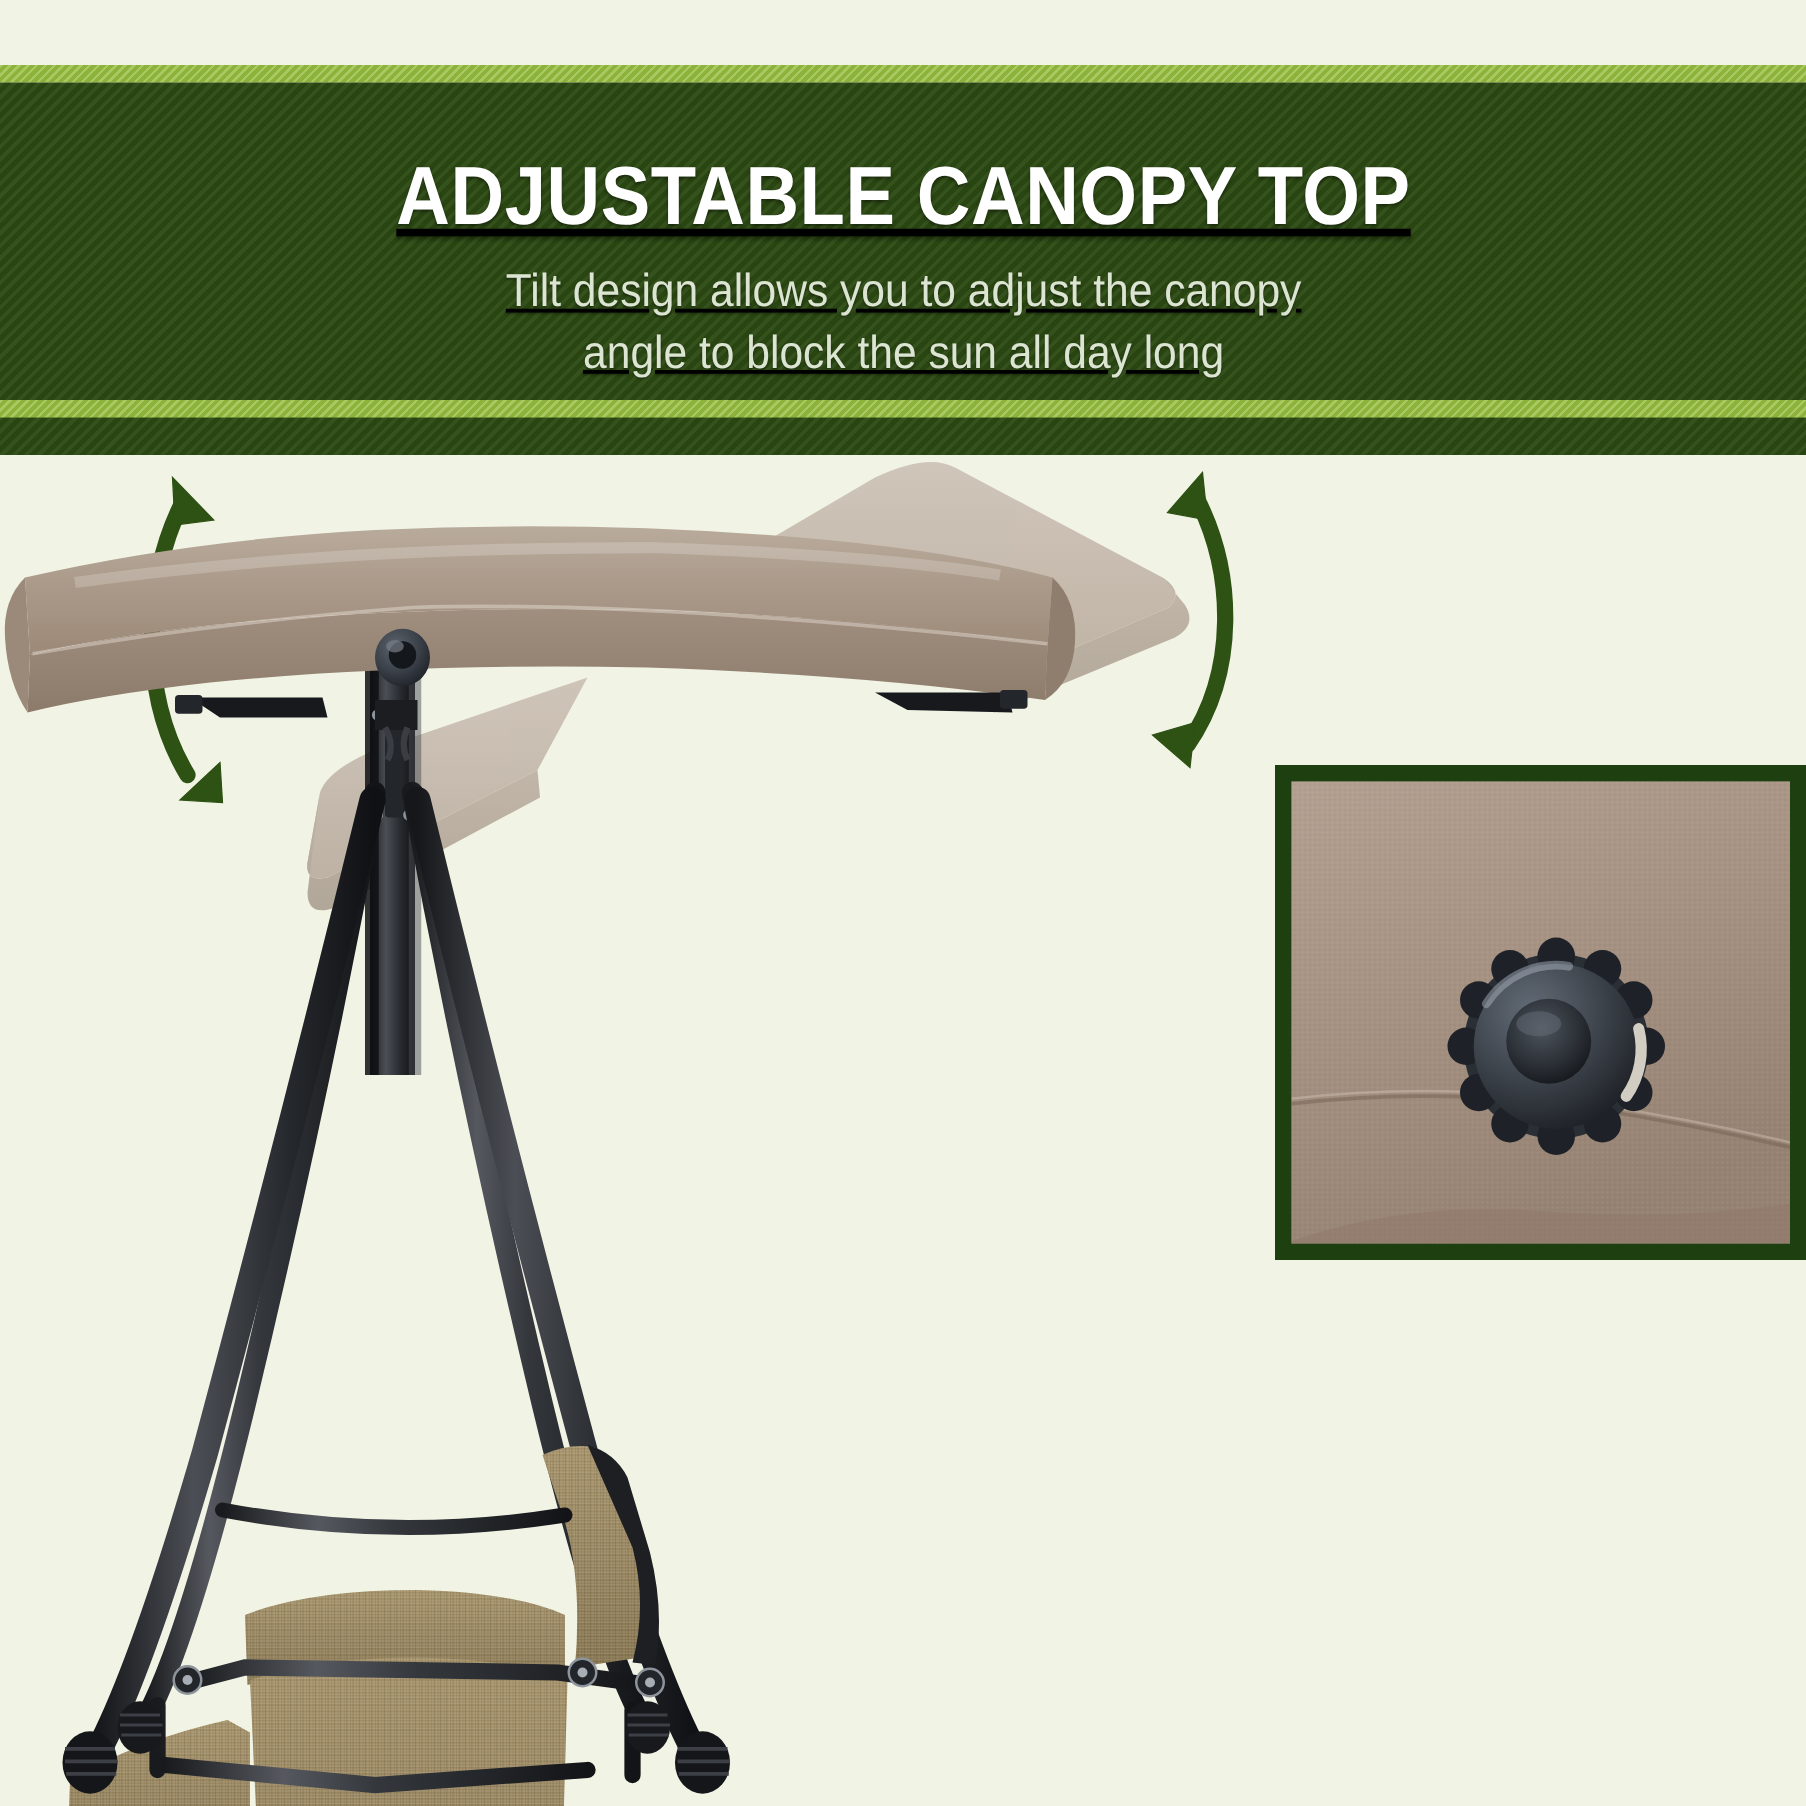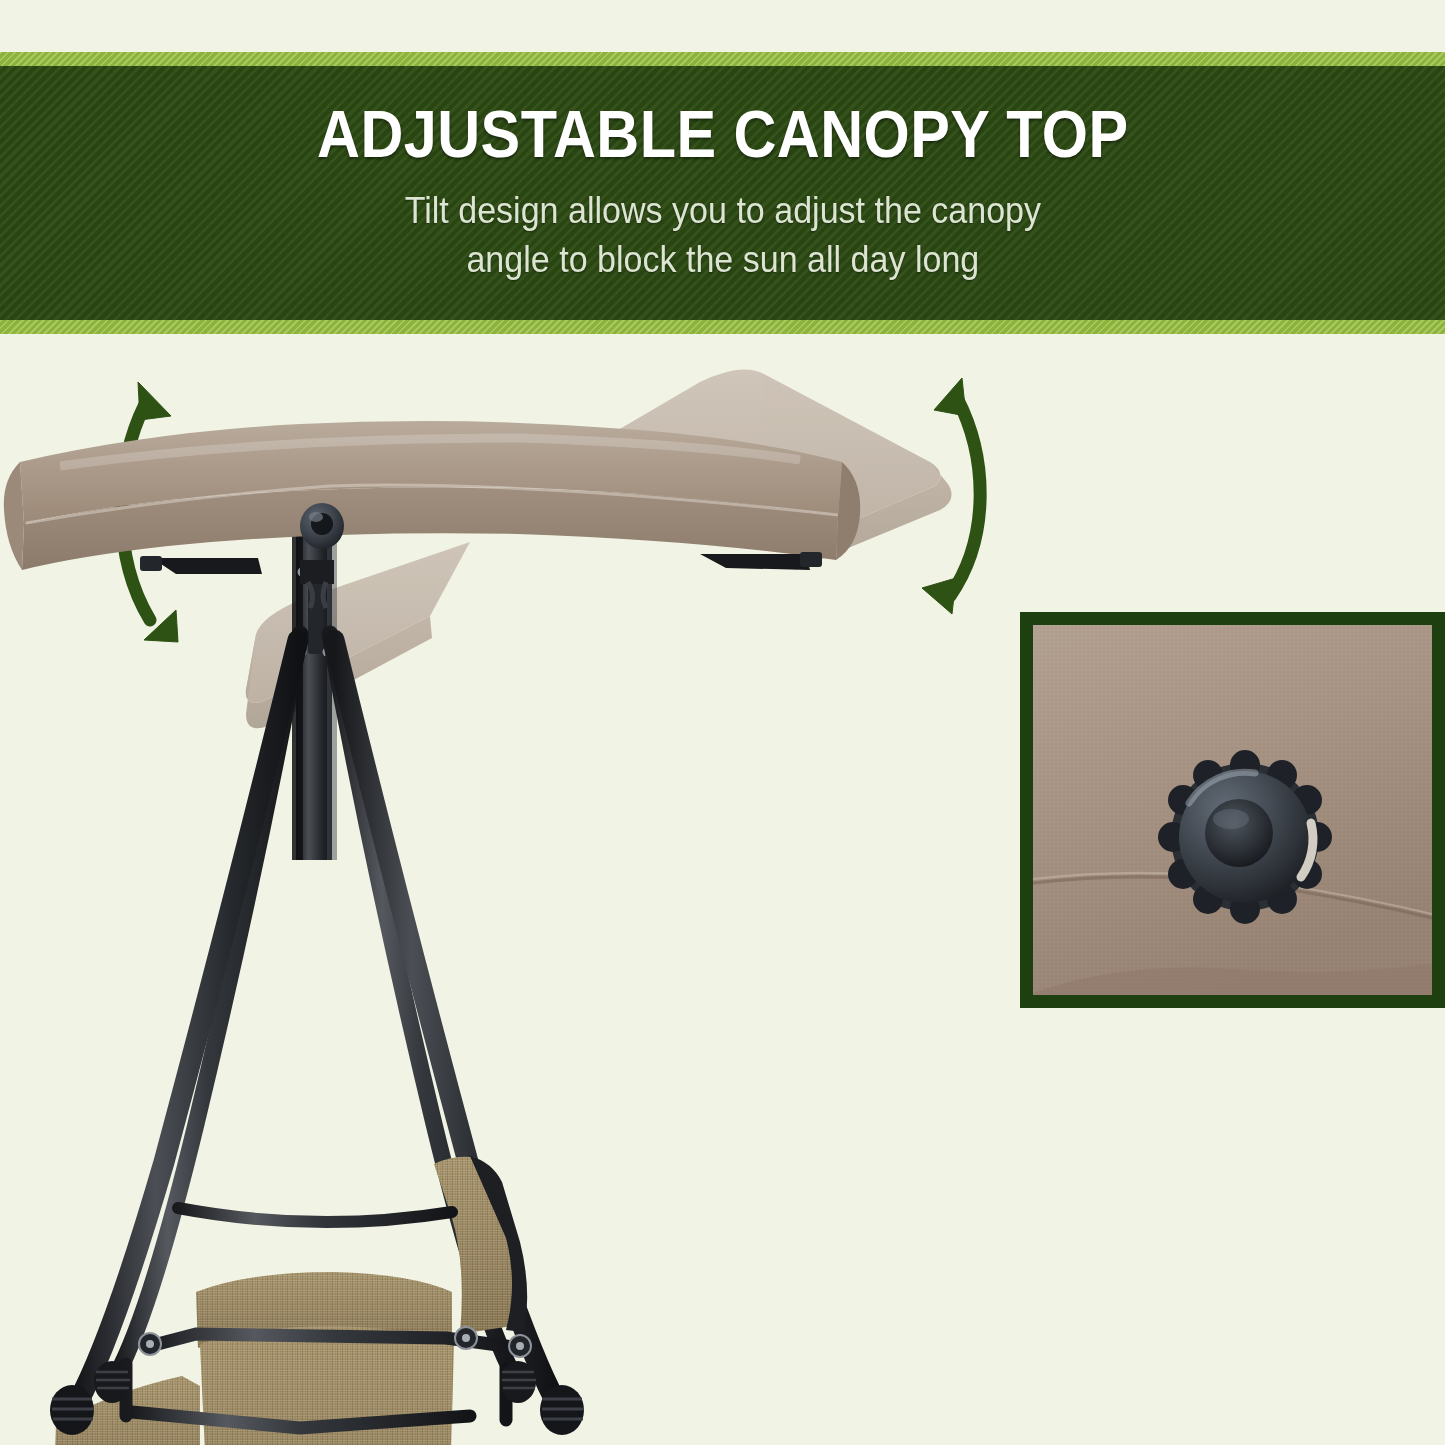--- a/index.html
+++ b/index.html
@@ -16,27 +16,27 @@
     position:absolute;left:0;width:100%;height:14px;
     background:
       repeating-linear-gradient(135deg,
         rgba(255,255,255,.18) 0px, rgba(255,255,255,.18) 2px,
         rgba(0,0,0,.05) 2px, rgba(0,0,0,.05) 5px),
       #95BC3E;
   }
   .banner .edge.top{top:0;}
   .banner .edge.bot{bottom:0;}
   .banner .body{
-    position:absolute;left:0;top:14px;width:100%;height:254px;
+    position:absolute;left:0;top:14px;width:100%;height:298px;
     background:
       repeating-linear-gradient(135deg,
         rgba(255,255,255,.045) 0px, rgba(255,255,255,.045) 3px,
         rgba(0,0,0,.07) 3px, rgba(0,0,0,.07) 7px),
       #2C4A13;
-    display:flex;flex-direction:column;align-items:center;justify-content:center;
+    display:flex;flex-direction:column;align-items:center;justify-content:center;text-decoration:underline;
   }
   .banner-title{
     color:#FFFFFF;font-weight:700;font-size:66px;line-height:1;
     letter-spacing:.5px;text-align:center;
     transform:scaleX(.90);transform-origin:center;
     text-shadow:0 2px 3px rgba(0,0,0,.45);
     margin:0 0 20px 0;white-space:nowrap;
   }
   .banner-sub{
     color:#DCE4D2;font-weight:400;font-size:37px;line-height:1.32;

